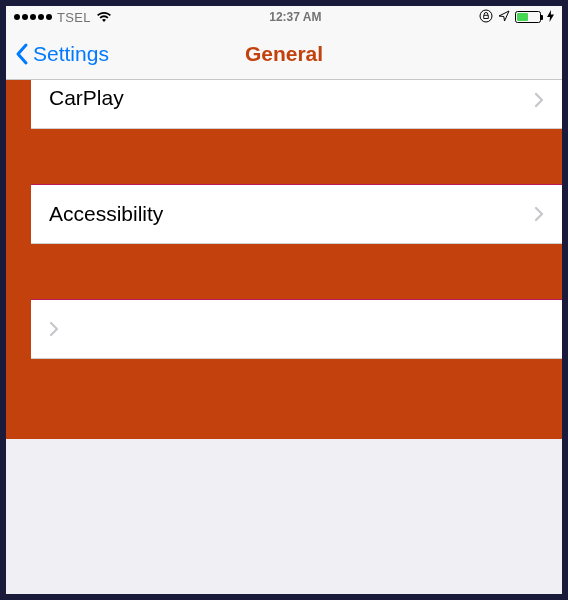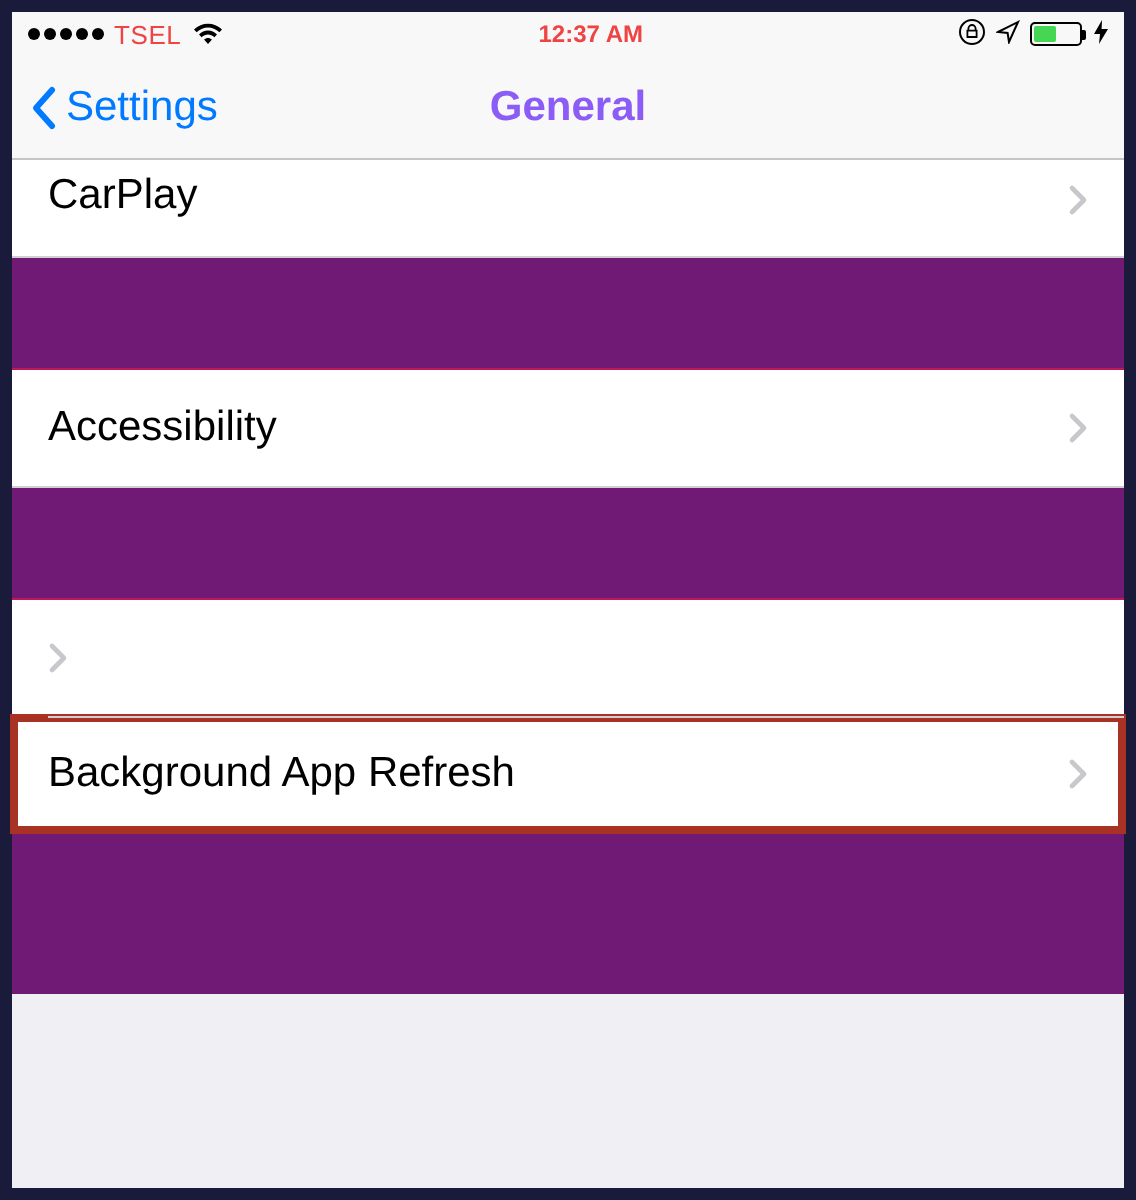--- a/index.html
+++ b/index.html
@@ -19,21 +19,21 @@
     }
     
     .status-bar {
       height: 22px;
       background: #f8f8f8;
       display: flex;
       align-items: center;
       justify-content: space-between;
       padding: 0 8px;
       font-size: 13px;
-      color: #ef4444;
+      color: #737373;
     }
     .status-left { display: flex; align-items: center; gap: 5px; }
     .signal-dots { display: flex; gap: 2px; }
     .signal-dots span { width: 6px; height: 6px; border-radius: 50%; background: #000; display: inline-block; }
     .carrier { font-size: 13px; letter-spacing: 0.3px; }
     .wifi-icon svg { display: block; }
     .status-center { font-weight: 600; font-size: 12px; }
     .status-right { display: flex; align-items: center; gap: 5px; }
     .battery {
       width: 26px; height: 12px;
@@ -67,25 +67,26 @@
       padding-left: 8px;
       cursor: pointer;
     }
     .back-chevron svg { display: block; }
     .nav-title {
       position: absolute;
       left: 50%;
       transform: translateX(-50%);
       font-size: 21px;
       font-weight: 600;
-      color: #8b5cf6;
+      color: #c2410c;
     }
     
     .content {
-      background: #701a75;
+      background: #c2410c;
+      padding-left: 25px;
     }
     .list-group { background: #fff; border-top: 1px solid #be185d; border-bottom: 1px solid #d0d0d3; }
     .list-group.first { border-top: none; }
     .list-item {
       height: 58px;
       display: flex;
       align-items: center;
       justify-content: space-between;
       padding: 0 18px;
       font-size: 21px;
@@ -201,26 +202,18 @@
     <div class="group-gap"></div>
 
     <div class="list-group">
       <div class="list-item">
         <span class="disclosure">
           <svg width="10" height="16" viewBox="0 0 10 16">
               <polyline points="2,2 8,8 2,14" fill="none" stroke="#c7c7cc" stroke-width="2.3" stroke-linecap="round" stroke-linejoin="round"></polyline>
             </svg>
         </span>
       </div>
-      <div class="list-item highlighted">
-        <span class="label">Background App Refresh</span>
-        <span class="disclosure">
-          <svg width="10" height="16" viewBox="0 0 10 16">
-              <polyline points="2,2 8,8 2,14" fill="none" stroke="#c7c7cc" stroke-width="2.3" stroke-linecap="round" stroke-linejoin="round"></polyline>
-            </svg>
-        </span>
-      </div>
     </div>
 
     <div class="bottom-space"></div>
   </div>
 
 </div>
 
 </body></html>

